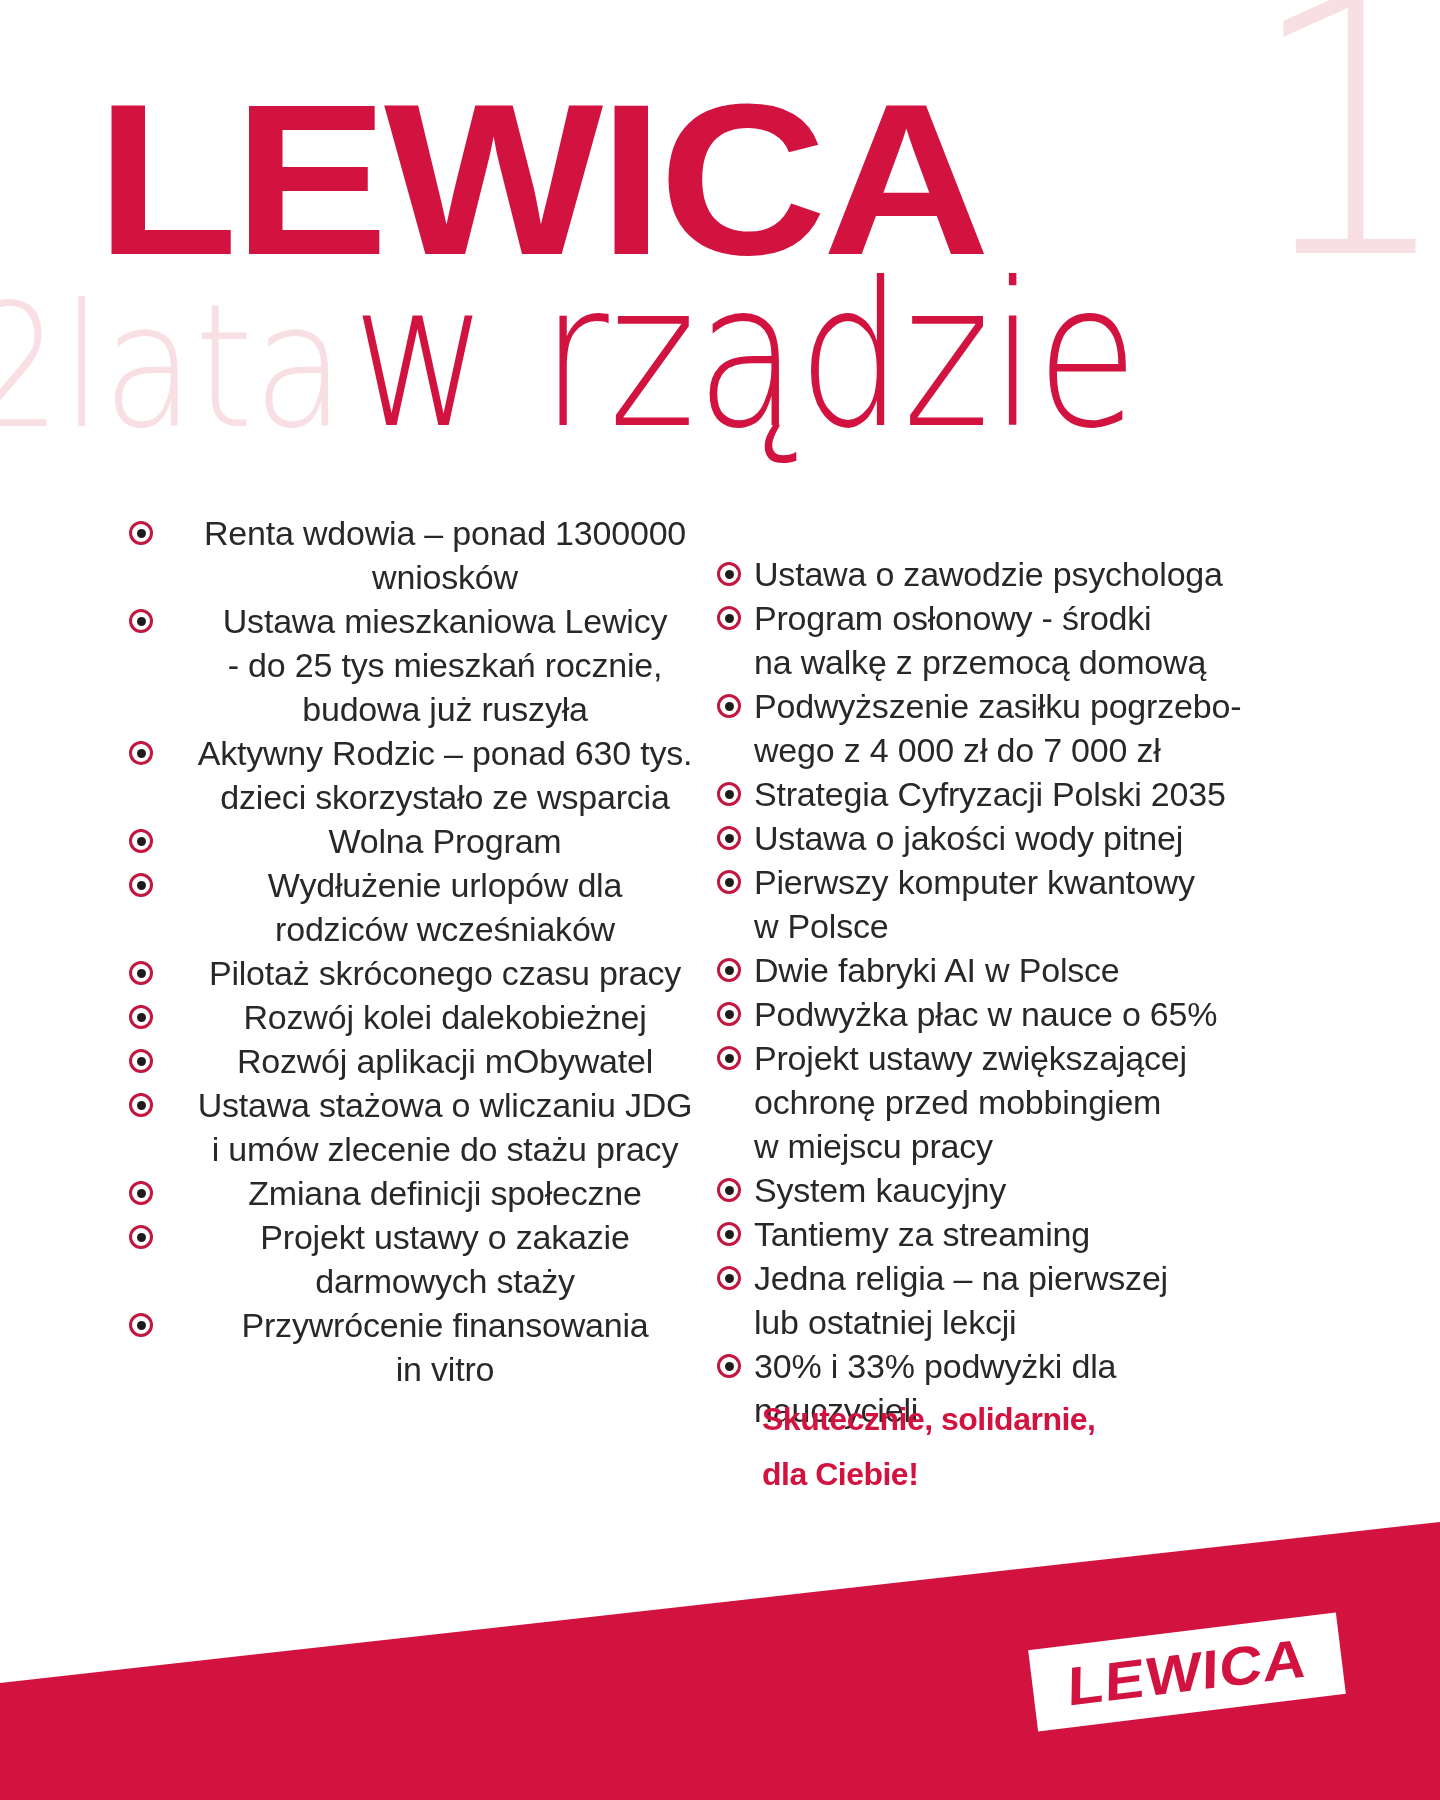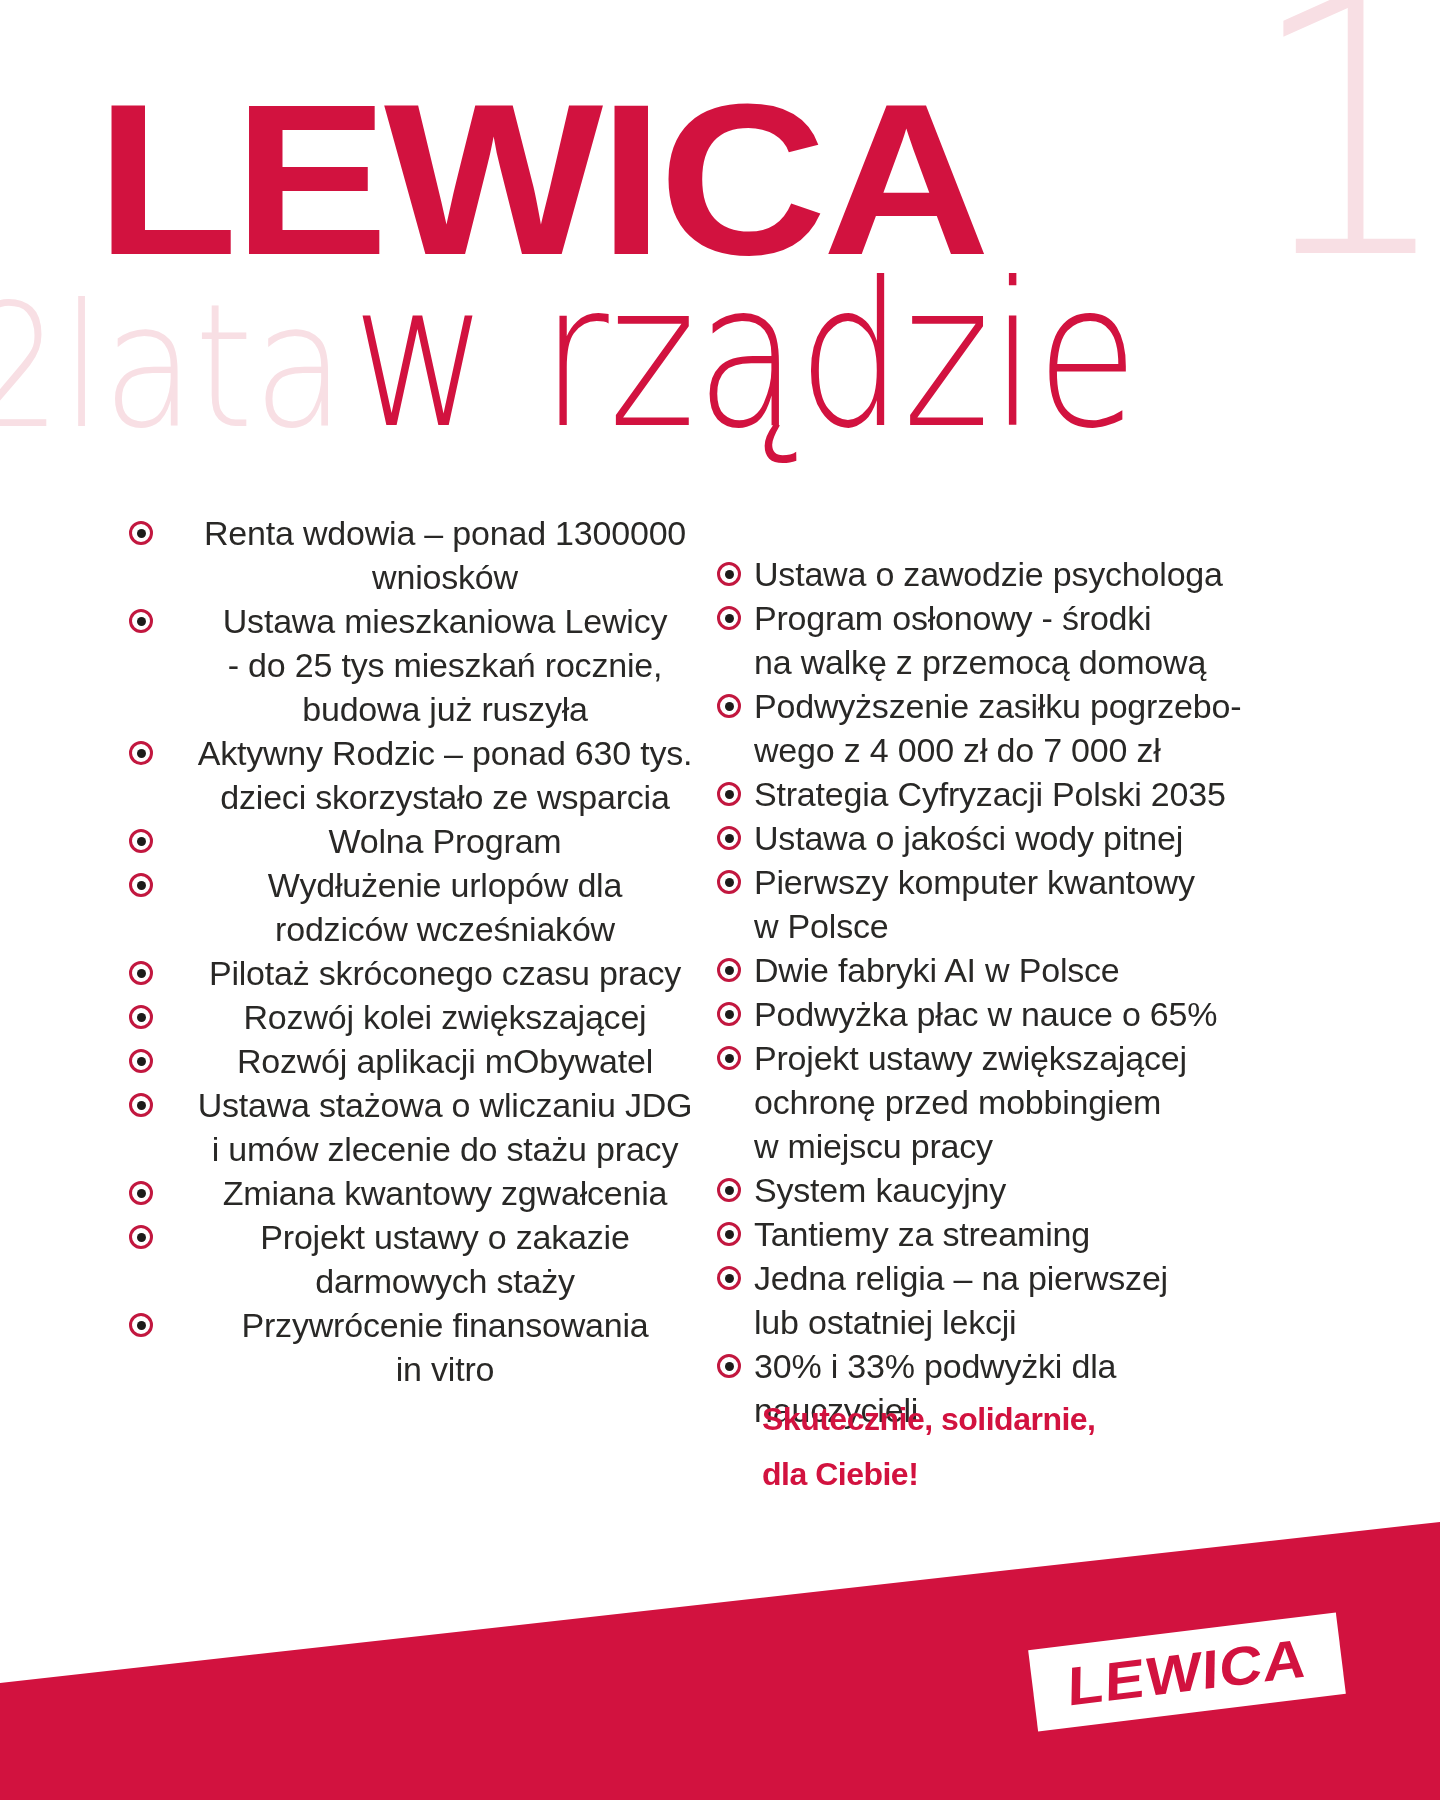--- a/index.html
+++ b/index.html
@@ -87,25 +87,25 @@
 wniosków</span></li>
       <li><span class="bullet"><span class="bullet-dot"></span></span><span>Ustawa mieszkaniowa Lewicy
 - do 25 tys mieszkań rocznie,
 budowa już ruszyła</span></li>
       <li><span class="bullet"><span class="bullet-dot"></span></span><span>Aktywny Rodzic – ponad 630 tys.
 dzieci skorzystało ze wsparcia</span></li>
       <li><span class="bullet"><span class="bullet-dot"></span></span><span>Wolna Program</span></li>
       <li><span class="bullet"><span class="bullet-dot"></span></span><span>Wydłużenie urlopów dla
 rodziców wcześniaków</span></li>
       <li><span class="bullet"><span class="bullet-dot"></span></span><span>Pilotaż skróconego czasu pracy</span></li>
-      <li><span class="bullet"><span class="bullet-dot"></span></span><span>Rozwój kolei zwiększającej</span></li>
+      <li><span class="bullet"><span class="bullet-dot"></span></span><span>Rozwój kolei dalekobieżnej</span></li>
       <li><span class="bullet"><span class="bullet-dot"></span></span><span>Rozwój aplikacji mObywatel</span></li>
       <li><span class="bullet"><span class="bullet-dot"></span></span><span>Ustawa stażowa o wliczaniu JDG
 i umów zlecenie do stażu pracy</span></li>
-      <li><span class="bullet"><span class="bullet-dot"></span></span><span>Zmiana kwantowy zgwałcenia</span></li>
+      <li><span class="bullet"><span class="bullet-dot"></span></span><span>Zmiana definicji społeczne</span></li>
       <li><span class="bullet"><span class="bullet-dot"></span></span><span>Projekt ustawy o zakazie
 darmowych staży</span></li>
       <li><span class="bullet"><span class="bullet-dot"></span></span><span>Przywrócenie finansowania
 in vitro</span></li>
     </ul>
   <ul class="col col-right">
       <li><span class="bullet"><span class="bullet-dot"></span></span><span>Ustawa o zawodzie psychologa</span></li>
       <li><span class="bullet"><span class="bullet-dot"></span></span><span>Program osłonowy - środki
 na walkę z przemocą domową</span></li>
       <li><span class="bullet"><span class="bullet-dot"></span></span><span>Podwyższenie zasiłku pogrzebo-

